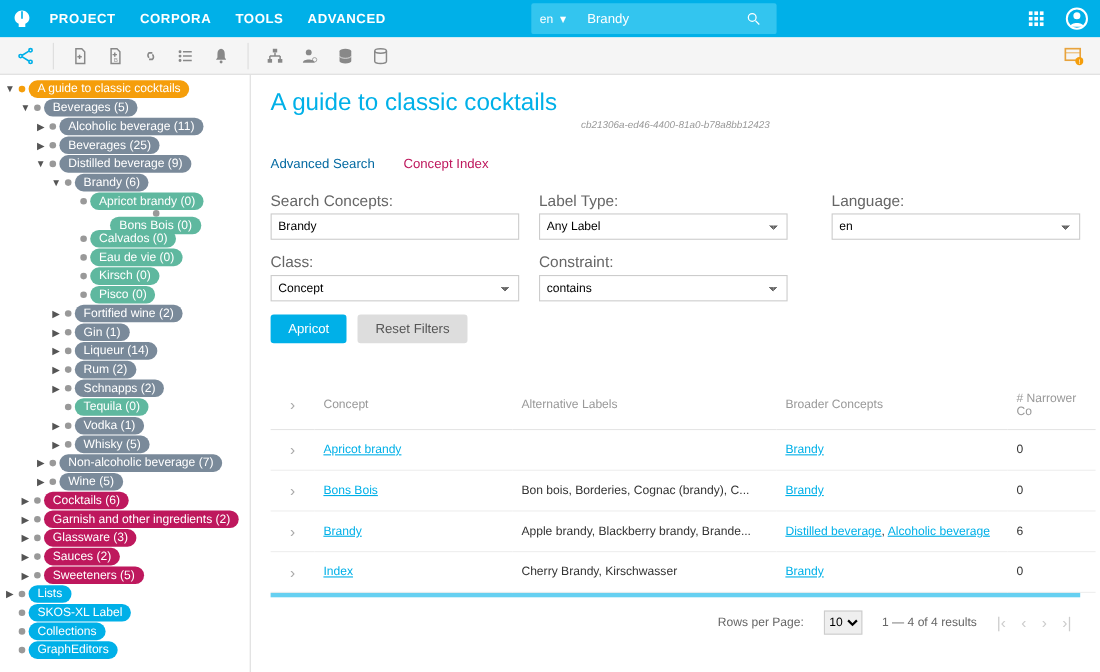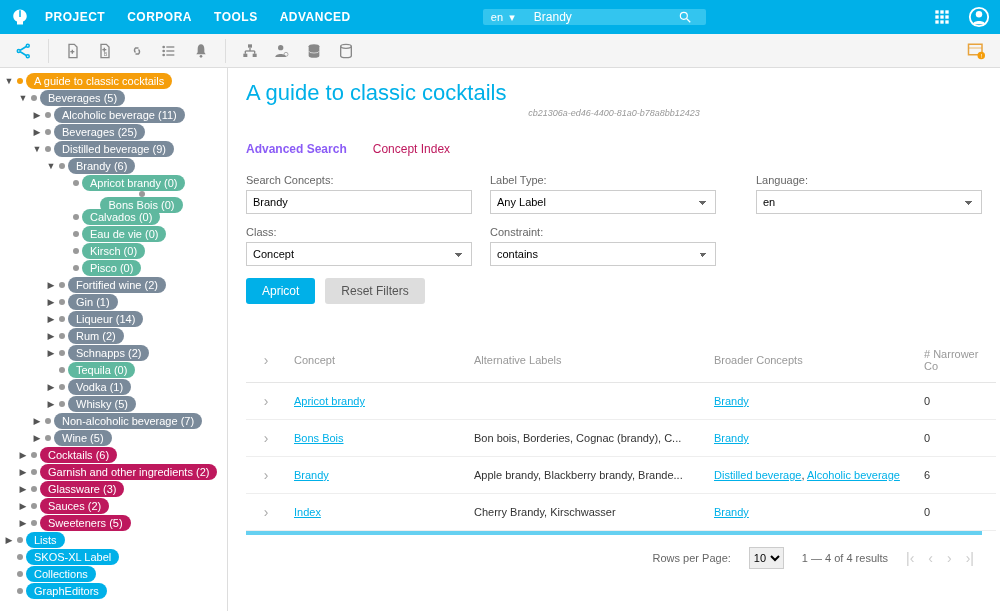--- a/index.html
+++ b/index.html
@@ -2,21 +2,21 @@
 <html><head>
 <meta charset="utf-8">
 <style>
 * { margin: 0; padding: 0; box-sizing: border-box; }
 body { font-family: Arial, Helvetica, sans-serif; font-size: 12px; color: #333; background: #fff; width: 1000px; height: 611px; overflow: hidden; }
 
 
 .topnav { background: #00b0e8; height: 34px; display: flex; align-items: center; padding: 0 10px; color: #fff; }
 .topnav .logo { width: 20px; height: 20px; margin-right: 15px; display: flex; align-items: center; justify-content: center; }
 .topnav .menu-item { color: #fff; font-size: 12px; font-weight: bold; margin-right: 22px; cursor: pointer; letter-spacing: 0.5px; }
-.topnav .search-wrap { background: #33c5ef; height: 16px; display: flex; align-items: center; border-radius: 2px; margin-left: 110px; }
+.topnav .search-wrap { background: #33c5ef; height: 28px; display: flex; align-items: center; border-radius: 2px; margin-left: 110px; }
 .topnav .lang-sel { background: transparent; color: #fff; padding: 0 8px; border: none; font-size: 11px; width: 45px; }
 .topnav .search-input { background: transparent; border: none; color: #fff; width: 150px; padding: 0 6px; outline: none; font-size: 12px; }
 .topnav .search-input::placeholder { color: #cceffb; }
 .topnav .search-btn { background: transparent; border: none; color: #fff; width: 28px; cursor: pointer; }
 .topnav .right-icons { margin-left: auto; display: flex; align-items: center; gap: 18px; }
 .topnav .right-icons span { color: #fff; font-size: 18px; cursor: pointer; }
 
 
 .toolbar { background: #f5f5f5; border-bottom: 1px solid #ddd; height: 34px; display: flex; align-items: center; padding: 0 10px; gap: 4px; }
 .toolbar .tb-icon { width: 28px; height: 28px; display: flex; align-items: center; justify-content: center; cursor: pointer; color: #888; font-size: 16px; }
@@ -44,27 +44,27 @@
 .main { flex: 1; padding: 12px 18px; overflow: hidden; position: relative; }
 .page-title { color: #00b0e8; font-size: 22px; font-weight: normal; margin-bottom: 2px; }
 .page-sub { color: #999; font-size: 9px; font-style: italic; margin-bottom: 18px; text-align: center; }
 
 .tabs { display: flex; border-bottom: 1px solid #ddd; font-size: 12px; }
 .tab { padding: 8px 0; margin-right: 30px; color: #999; cursor: pointer; }
 .tab.active { color: #333; border-bottom: 2px solid #00b0e8; font-weight: 500; }
 
 .subtabs { display: flex; font-size: 12px; margin-top: 8px; }
 .subtab { padding: 6px 0; margin-right: 26px; color: #be185d; cursor: pointer; }
-.subtab.active { color: #8b5cf6; font-weight: bold; text-align: center; }
+.subtab.active { color: #0369a1; font-weight: normal; text-align: center; }
 
 .search-form { margin-top: 12px; }
 .form-row { display: flex; gap: 18px; margin-bottom: 12px; }
 .form-col { flex: 1; }
 .form-col.narrow { flex: 0 0 226px; }
-.form-label { font-size: 11px; color: #666; margin-bottom: 4px; display: block; }
+.form-label { font-size: 14px; color: #666; margin-bottom: 4px; display: block; }
 .form-input, .form-select { width: 100%; height: 24px; border: 1px solid #ccc; padding: 2px 6px; font-size: 11px; background: #fff; }
 .form-select { appearance: none; background-image: linear-gradient(45deg, transparent 50%, #666 50%), linear-gradient(135deg, #666 50%, transparent 50%); background-position: calc(100% - 12px) 10px, calc(100% - 8px) 10px; background-size: 4px 4px, 4px 4px; background-repeat: no-repeat; }
 
 .form-actions { display: flex; gap: 10px; margin-top: 6px; }
 .btn { height: 26px; padding: 0 16px; border: none; border-radius: 3px; font-size: 12px; cursor: pointer; }
 .btn.primary { background: #00b0e8; color: #fff; }
 .btn.secondary { background: #ddd; color: #555; }
 
 
 .results { margin-top: 34px; }

